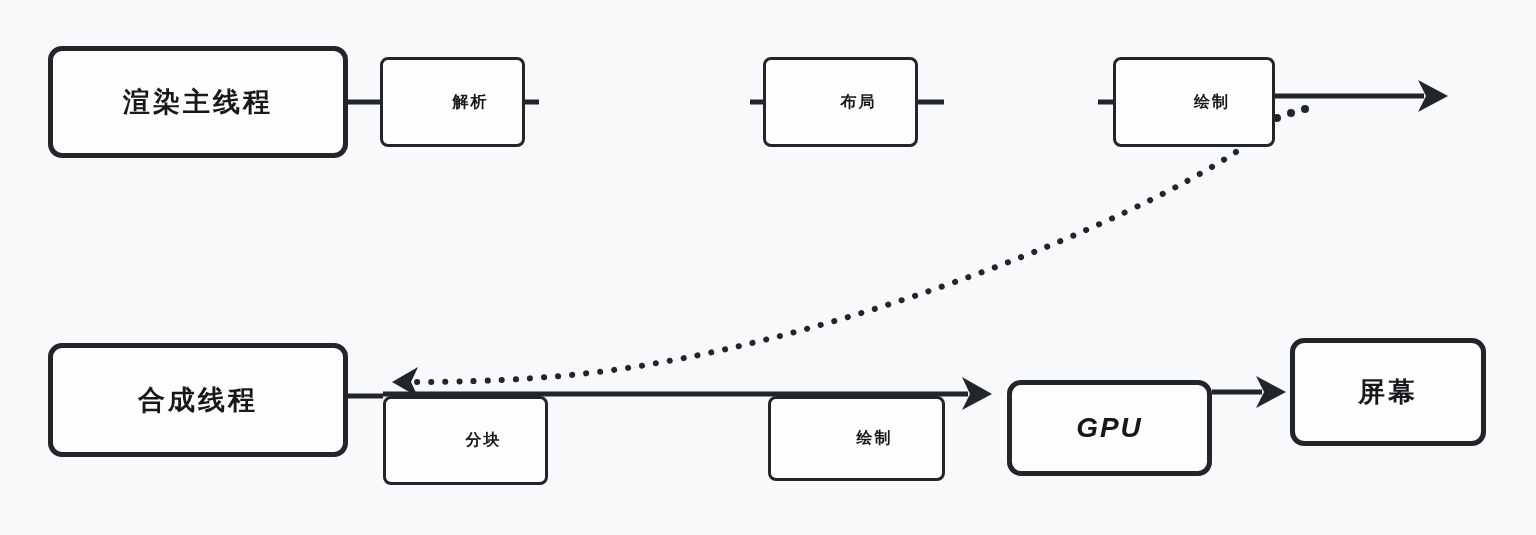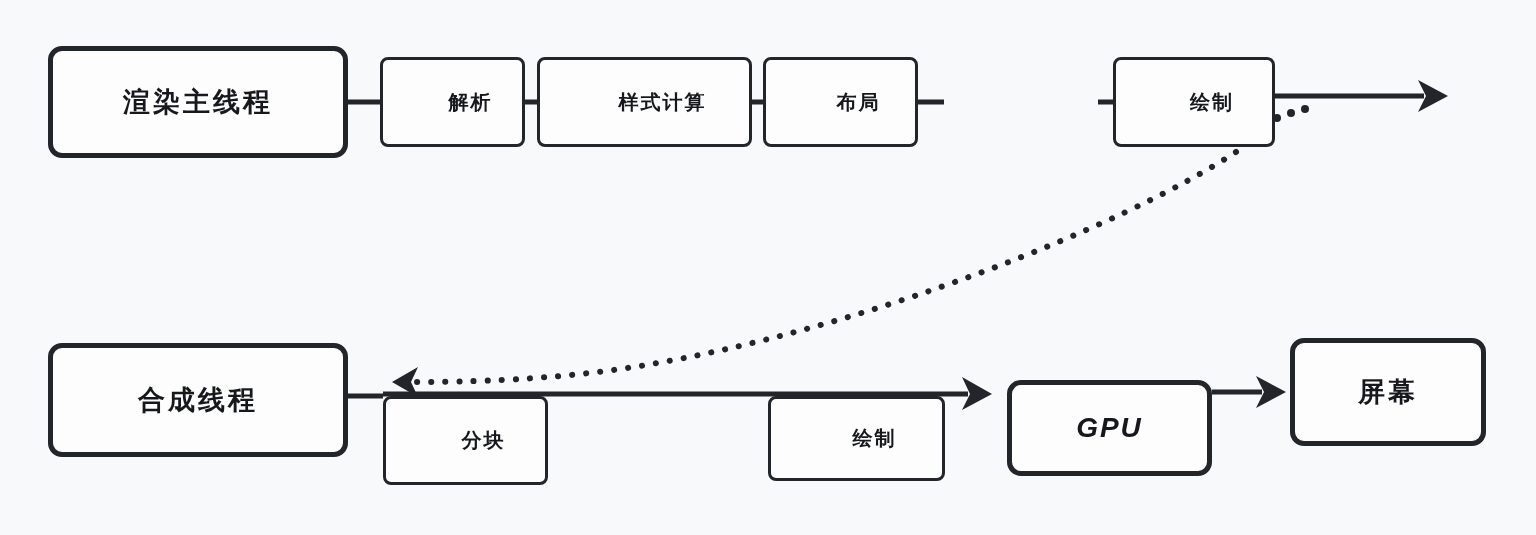--- a/index.html
+++ b/index.html
@@ -35,21 +35,21 @@
   }
   .node.thick {
     border-width: 5px;
     border-radius: 14px;
   }
   .node.lane-title {
     font-size: 27px;
     letter-spacing: 3px;
   }
   .node.stage {
-    font-size: 20px;
+    font-size: 16px;
     letter-spacing: 2px;
     padding-left: 36px;
   }
   .node.gpu {
     font-size: 28px;
     letter-spacing: 2px;
     font-style: italic;
   }
   .node.screen {
     font-size: 27px;
@@ -90,21 +90,20 @@
 </style>
 </head>
 <body>
 
 <div id="diagram-root">
 
   <div class="node thick lane-title" style="left:48px; top:46px; width:300px; height:112px;">渲染主线程</div>
 
   <div class="node stage" style="left:380px; top:57px; width:145px; height:90px;">解析</div>
 
-  <div class="node stage" style="left:537px; top:57px; width:215px; height:90px;">样式计算</div>
 
   <div class="node stage" style="left:763px; top:57px; width:155px; height:90px;">布局</div>
 
 
   <div class="node stage" style="left:1113px; top:57px; width:162px; height:90px;">绘制</div>
 
   <div class="node thick lane-title" style="left:48px; top:343px; width:300px; height:114px;">合成线程</div>
 
   <div class="node stage" style="left:383px; top:396px; width:165px; height:89px;">分块</div>
 

